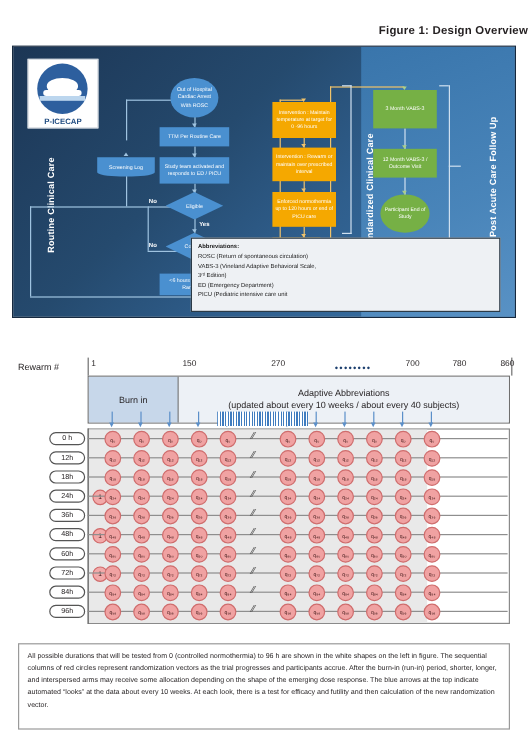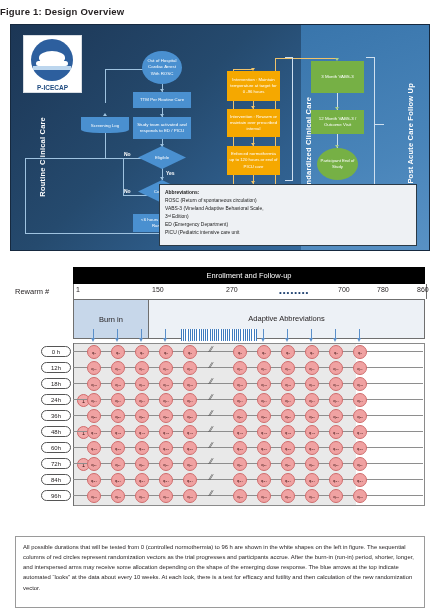--- a/index.html
+++ b/index.html
@@ -1,19 +1,19 @@
 <!DOCTYPE html>
 <html><head>
 <meta charset="utf-8">
 <style>
   html,body{margin:0;padding:0;background:#ffffff;}
   body{width:440px;height:613px;font-family:"Liberation Sans",sans-serif;color:#231f20;overflow:hidden;}
 
   
-  .fig-title{text-align:left;font-size:9.5px;font-weight:bold;letter-spacing:.2px;padding-top:6px;}
+  .fig-title{text-align:right;font-size:9.5px;font-weight:bold;letter-spacing:.2px;padding-top:20px;}
 
   
   .diagram{position:relative;width:418px;height:225px;margin:7px auto 0;
            background:linear-gradient(135deg,#1c3655 0%,#254a6e 38%,#2f5e8c 62%,#3a76ad 100%);
            border:1px solid #16293f;overflow:hidden;}
   .diag-rightpanel{position:absolute;left:290px;top:0;width:128px;height:225px;
            background:linear-gradient(160deg,#3a77ae 0%,#4a86bb 60%,#5a93c6 100%);opacity:.95;}
 
   .logo{position:absolute;left:12px;top:10px;width:57px;height:56px;background:#ffffff;border:1px solid #d8dde3;}
   .logo .circ{position:absolute;left:7px;top:3px;width:42px;height:42px;border-radius:50%;background:#2d5f9e;}
@@ -196,38 +196,38 @@
     <div class="hd">Abbreviations:</div>
     <div>ROSC (Return of spontaneous circulation)</div>
     <div>VABS-3 (Vineland Adaptive Behavioral Scale,</div>
     <div>3ʳᵈ Edition)</div>
     <div>ED (Emergency Department)</div>
     <div>PICU (Pediatric intensive care unit</div>
   </div>
 </div>
 
 <div class="chart">
-  <div class="hdr-band">Enrollment and Follow-up</div>
   <div class="subj">Rewarm #</div>
 
   <div class="scale">
     <div class="tick" style="left:2px;">1</div>
     <div class="tick" style="left:78px;">150</div>
     <div class="tick" style="left:152px;">270</div>
     <div class="dots" style="left:205px;">••••••••</div>
     <div class="tick" style="left:264px;">700</div>
     <div class="tick" style="left:303px;">780</div>
     <div class="tick" style="left:343px;">860</div>
   </div>
 
   <div class="phases">
     <div class="ph ph-burn">Burn in</div>
     <div class="ph ph-adapt">
       <div>
         <div>Adaptive Abbreviations</div>
+        <div>(updated about every 10 weeks / about every 40 subjects)</div>
       </div>
     </div>
   </div>
 
   <div class="grid">
     <div class="grid-band"></div>
   </div>
   <div class="axis-v"></div>
 
   <div id="rows-layer">

